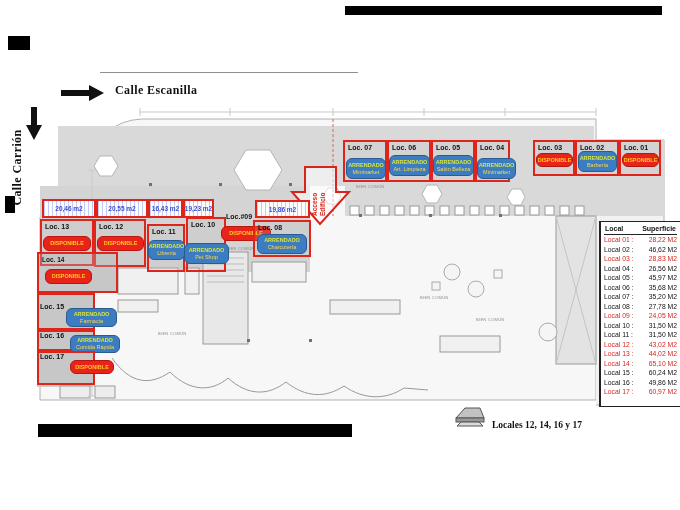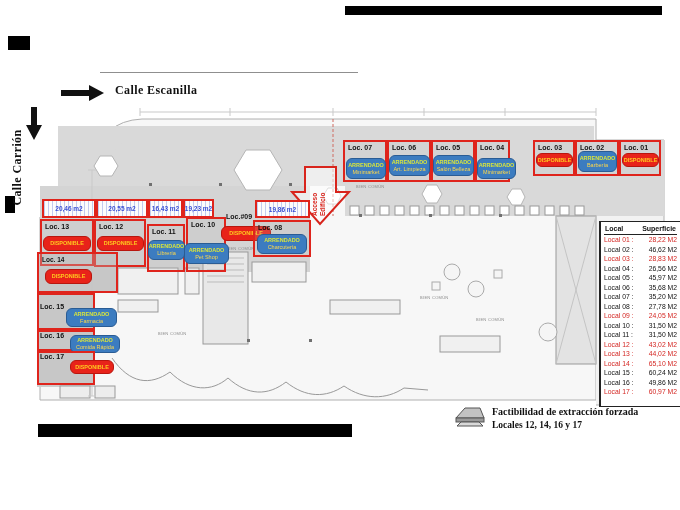--- a/index.html
+++ b/index.html
@@ -350,16 +350,15 @@
         <span class="lgn">Local 17</span>
         <span class="lga">60,97 M2</span>
       </div>
   </div>
 
   <svg class="abs" style="left:452px;top:405px" width="36" height="24">
     <path d="M4,13 L13,3 L28,3 L32,13 Z" fill="#c2c2c2" stroke="#555"></path>
     <rect x="4" y="13" width="28" height="4" fill="#9a9a9a" stroke="#555"></rect>
     <path d="M9,17 l-4,4 h26 l-4,-4 Z" fill="#d9d9d9" stroke="#555"></path>
   </svg>
-  <div class="note-title" style="left:492px;top:406px">Factibilidad de extracción forzada</div>
   <div class="note-sub" style="left:492px;top:420px">Locales 12, 14, 16 y 17</div>
 
 </div>
 
 </body></html>

